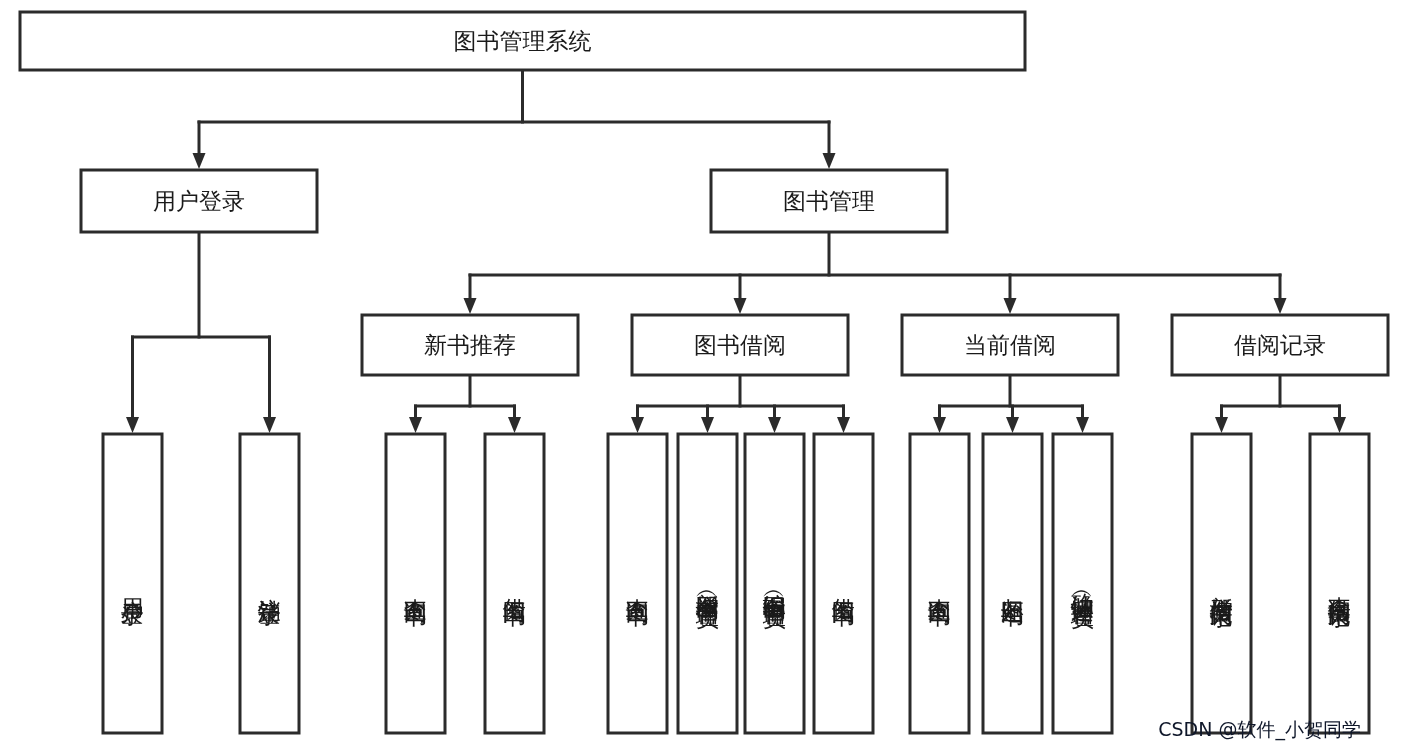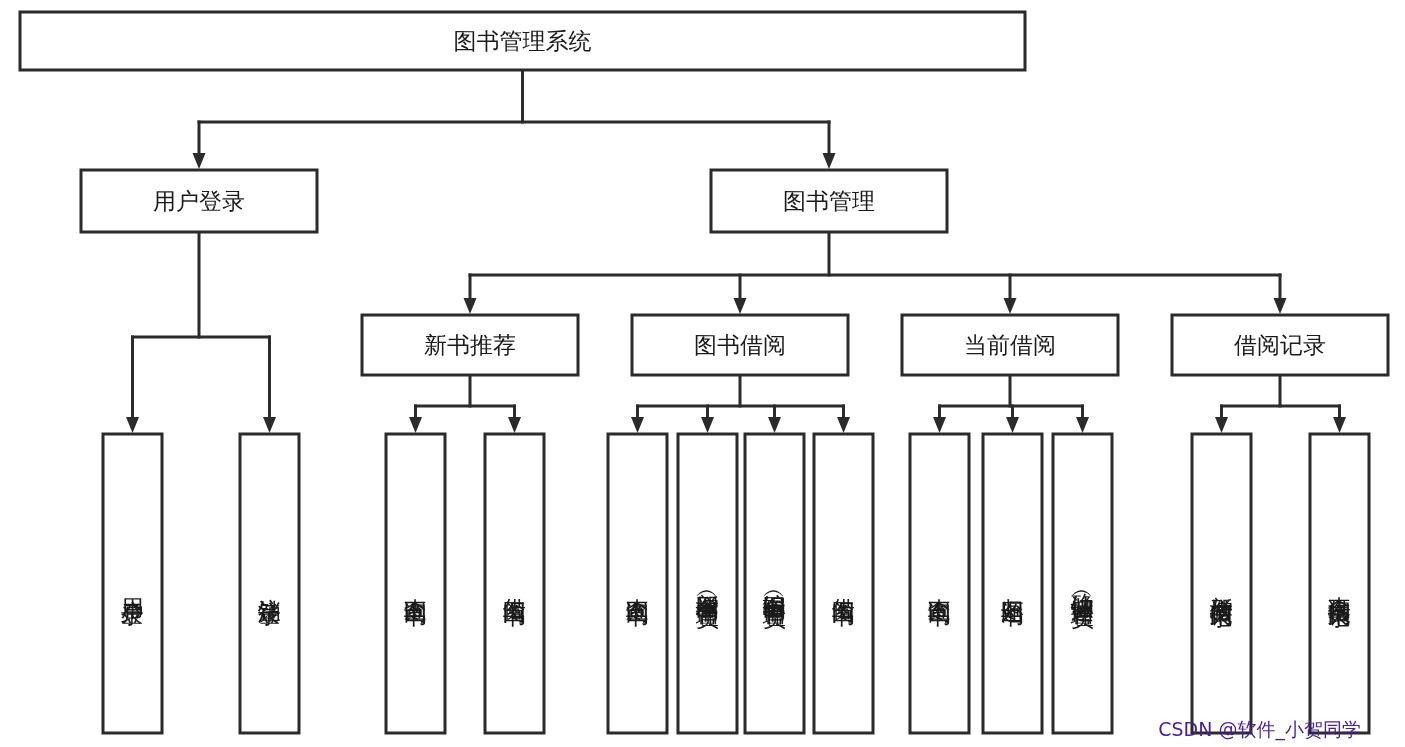--- a/index.html
+++ b/index.html
@@ -65,21 +65,21 @@
     text-align: center;
     white-space: nowrap;
     pointer-events: none;
   }
   .watermark {
     position: absolute;
     right: 8px;
     bottom: 4px;
     font-family: "DejaVu Sans", "Liberation Sans", sans-serif;
     font-size: 19px;
-    color: #4c1d95;
+    color: #0f172a;
     white-space: nowrap;
   }
 </style>
 </head>
 <body>
 
 <div id="diagram-root">
   <svg class="diagram-svg" viewBox="0 0 1405 747">
     <g id="edge-layer">
         <line x1="522.5" y1="70" x2="522.5" y2="122" class="link-line"></line>

